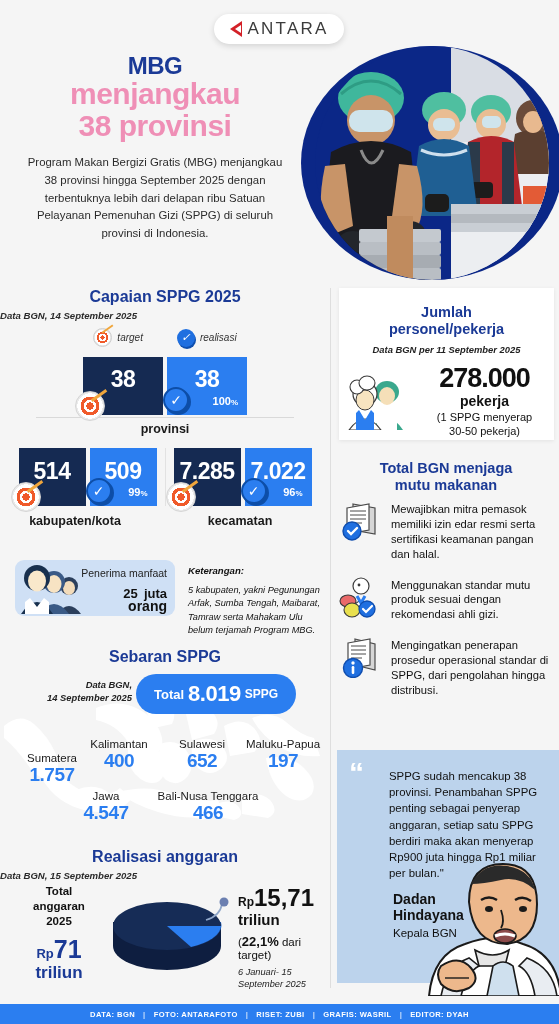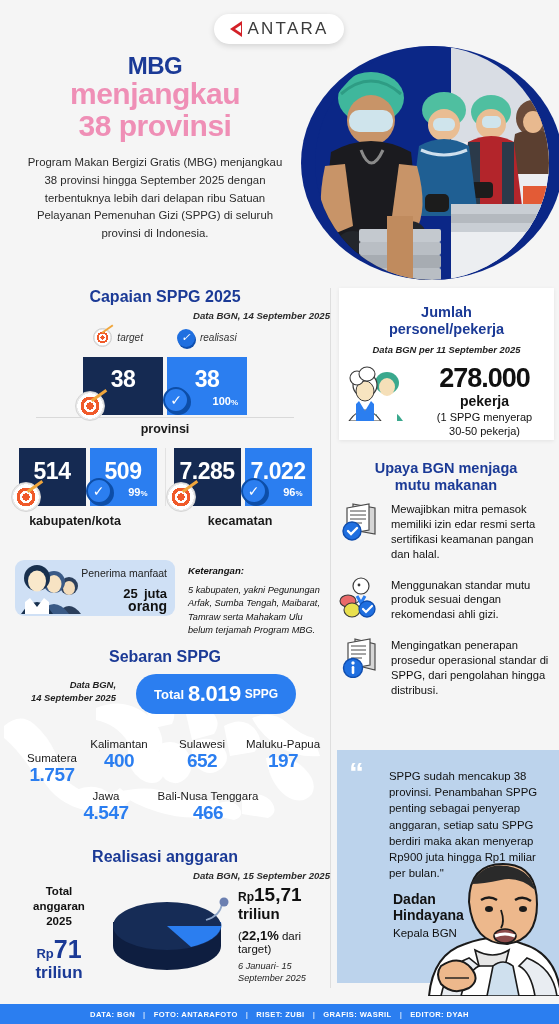--- a/index.html
+++ b/index.html
@@ -35,21 +35,21 @@
   .t2{ font-size:30px; font-weight:bold; color:#ef8fb6; line-height:1.05; letter-spacing:-.5px;}
   .lead{ margin-top:13px; font-size:11.4px; line-height:1.55; color:#2b2b2b; padding:0 14px; }
 
   
   .cols{ position:absolute; top:288px; left:0; width:559px; height:708px; }
   .divider{ position:absolute; left:330px; top:0; width:1px; height:700px; background:#dedede; }
   .colL{ position:absolute; left:0; top:0; width:330px; }
   .colR{ position:absolute; left:331px; top:0; width:228px; }
 
   .sect-title{ font-size:16px; font-weight:bold; color:#1b3a96; text-align:center; line-height:1.15;}
-  .sect-sub{ font-size:9.6px; font-style:italic; font-weight:bold; color:#2b2b2b; text-align:right; margin-top:4px;}
+  .sect-sub{ font-size:9.6px; font-style:italic; font-weight:bold; color:#2b2b2b; text-align:left; margin-top:4px;}
 
   .legend{ display:flex; justify-content:center; gap:34px; margin-top:7px; align-items:center;}
   .legend .it{ display:flex; align-items:center; gap:5px; font-size:10px; font-style:italic; color:#333; }
 
   .ico-target{ width:19px; height:19px; border-radius:50%; background:
      radial-gradient(circle at 50% 50%, #f05a2a 0 18%, #ffffff 18% 32%, #f05a2a 32% 48%, #ffffff 48% 64%, #e8e8e8 64% 100%);
      border:1px solid #cfcfcf; position:relative;}
   .ico-target:after{content:"";position:absolute;right:-3px;top:-1px;width:13px;height:2px;background:#f0a63c;transform:rotate(-35deg);}
   .ico-check{ width:18px;height:18px;border-radius:50%;background:#1f6fe0;display:flex;align-items:center;justify-content:center;
      color:#fff;font-size:11px;line-height:1; box-shadow:1px 2px 0 #0f4fae;}
@@ -86,48 +86,48 @@
   .ket p{ font-size:9.2px; font-style:italic; color:#111; line-height:1.45; margin-top:6px;}
 
   
   .mapsec{ position:absolute; left:0; top:360px; width:330px; height:190px; }
   .map-svg{ position:absolute; left:0; top:26px; }
   .total-pill{ position:absolute; left:136px; top:26px; width:160px; height:40px; background:#2b7ef0;
      border-radius:20px; display:flex; align-items:center; justify-content:center; color:#fff;}
   .total-pill .a{ font-size:13px; font-weight:bold; }
   .total-pill .b{ font-size:22px; font-weight:bold; margin:0 4px; letter-spacing:-.5px;}
   .total-pill .c{ font-size:12px; font-weight:bold; }
-  .mdate{ position:absolute; left:6px; top:30px; width:110px; text-align:right; font-size:9.4px;
+  .mdate{ position:absolute; left:22px; top:30px; width:110px; text-align:right; font-size:9.4px;
      font-style:italic; font-weight:bold; color:#222; line-height:1.4;}
   .isl{ position:absolute; text-align:center; }
   .isl .n{ font-size:11.5px; color:#1a1a1a; white-space:nowrap; }
   .isl .v{ font-size:19px; font-weight:bold; color:#2b7ef0; letter-spacing:-.5px; }
 
   
   .budget{ position:absolute; left:0; top:560px; width:330px; height:150px; }
   .b-left{ position:absolute; left:14px; top:36px; width:90px; text-align:center;}
   .b-left .t{ font-size:11.5px; font-weight:bold; color:#111; line-height:1.3;}
   .b-left .rp{ margin-top:6px; font-size:13px; font-weight:bold; color:#1b3a96;}
   .b-left .rp b{ font-size:25px; }
   .b-left .tr{ font-size:17px; font-weight:bold; color:#1b3a96; line-height:1;}
   .pie-wrap{ position:absolute; left:105px; top:40px; width:130px; height:90px;}
   .b-right{ position:absolute; left:238px; top:36px; width:92px;}
   .b-right .r1{ font-size:12px; font-weight:bold; color:#111;}
-  .b-right .r1 b{ font-size:19px;}
+  .b-right .r1 b{ font-size:24px;}
   .b-right .r2{ font-size:15px; font-weight:bold; color:#111; line-height:1.1;}
   .b-right .r3{ font-size:11.5px; color:#111; margin-top:5px;}
   .b-right .r3 b{ font-size:13px; }
   .b-right .r4{ font-size:9.2px; font-style:italic; color:#222; margin-top:5px; line-height:1.35;}
 
   
   .white-card{ position:absolute; left:8px; top:0px; width:215px; height:152px; background:#fff;
      box-shadow:0 1px 4px rgba(0,0,0,.08); }
   .rtitle{ font-size:14.5px; font-weight:bold; color:#1b3a96; text-align:center; line-height:1.2; }
   .rsub{ font-size:9.4px; font-style:italic; font-weight:bold; color:#222; text-align:center; margin-top:5px;}
-  .pers{ display:flex; align-items:flex-start; gap:6px; margin-top:10px; padding-left:6px;}
+  .pers{ display:flex; align-items:center; gap:6px; margin-top:10px; padding-left:6px;}
   .pers-txt{ text-align:center; flex:1; }
   .pers-txt .big{ font-size:27px; font-weight:bold; color:#111; letter-spacing:-1px; line-height:1;}
   .pers-txt .w{ font-size:14px; font-weight:bold; color:#111; margin-top:1px;}
   .pers-txt .s{ font-size:11px; color:#111; line-height:1.25; margin-top:2px;}
 
   .upaya-title{ position:absolute; left:10px; top:172px; width:210px; font-size:14.5px; font-weight:bold;
      color:#1b3a96; text-align:center; line-height:1.2;}
   .upaya-list{ position:absolute; left:8px; top:212px; width:215px; }
   .u-item{ display:flex; gap:8px; margin-bottom:14px; align-items:flex-start;}
   .u-ico{ width:44px; height:42px; flex:0 0 44px; position:relative;}
@@ -429,21 +429,21 @@
               <div class="w">pekerja</div>
               <div class="s">
                 <span>(1 SPPG menyerap</span><br><span>30-50 pekerja)</span>
               </div>
             </div>
           </div>
         </div>
       </div>
 
       <div class="upaya-title">
-        <span>Upaya BGN menjaga</span><br><span>mutu makanan</span>
+        <span>Total BGN menjaga</span><br><span>mutu makanan</span>
       </div>
 
       <div class="upaya-list">
         <div class="u-item">
           <div class="u-ico">
             <svg width="44" height="42" viewBox="0 0 44 42">
               <path d="M14 4 l22 4 v26 l-22 -4z" fill="#d6d6d6" stroke="#4a4a4a" stroke-width="1.2"></path>
               <path d="M8 8 l22 -4 v26 l-22 4z" fill="#ffffff" stroke="#4a4a4a" stroke-width="1.2"></path>
               <g stroke="#4a4a4a" stroke-width="1">
                 <path d="M11 11 h16"></path>

